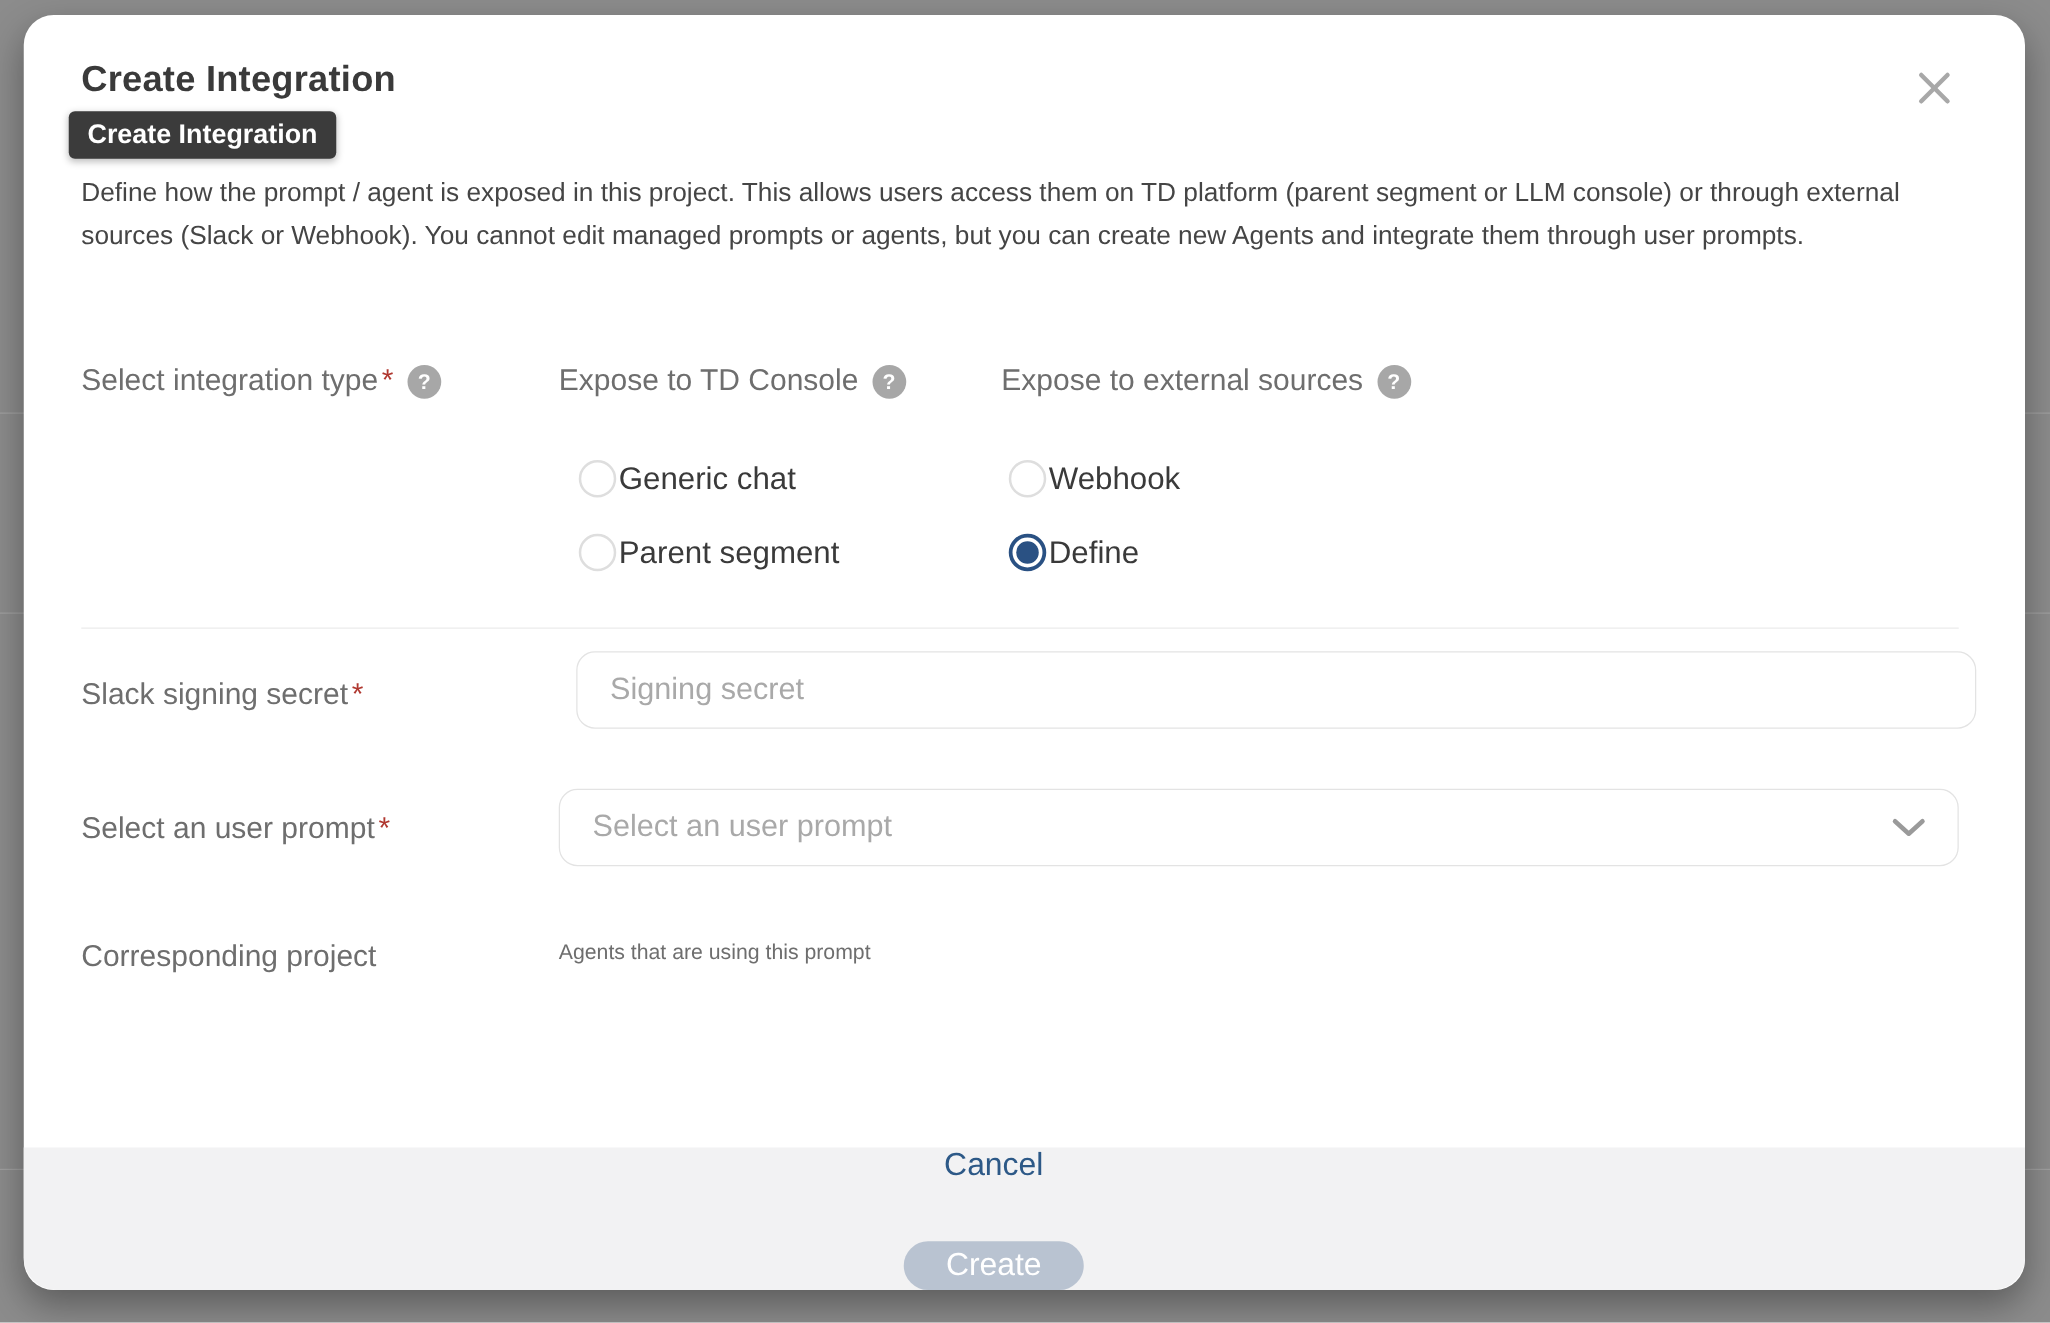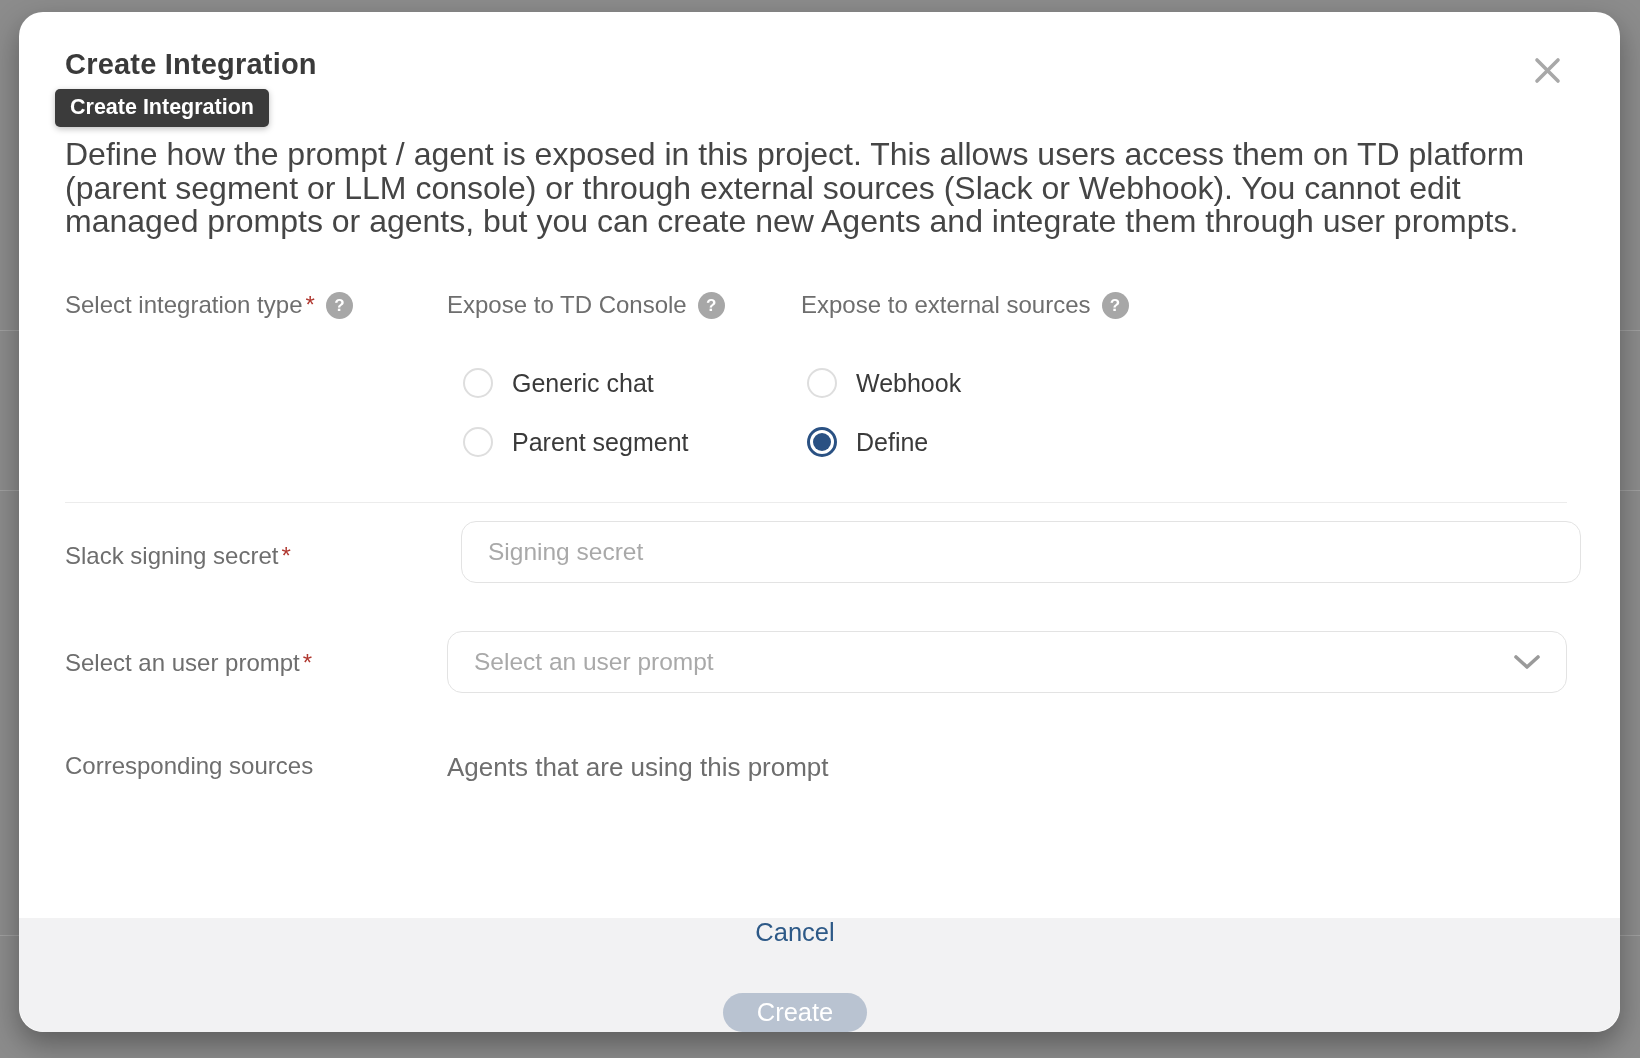--- a/index.html
+++ b/index.html
@@ -35,40 +35,40 @@
     font-size:21.5px; font-weight:700;
     line-height:24px;
     padding:6px 15px 8px 15px;
     border-radius:5px;
     box-shadow:0 2px 6px rgba(0,0,0,0.25);
     white-space:nowrap;
   }
 
   .description {
     left:46px; top:126px; width:1465px;
-    font-size:32px; line-height:33.5px; color:#454545;
+    font-size:21px; line-height:33.5px; color:#454545;
   }
 
   .field-label { font-size:24px; color:#6e6e6e; white-space:nowrap; display:flex; align-items:flex-end; }
   .field-label > span { position:static; }
   .asterisk { color:#b03830; margin-left:3px; font-size:24px; }
   .help-icon {
     position:static;
     width:27px; height:27px; border-radius:50%;
     background:#a7a7a7; color:#ffffff;
     font-size:17px; font-weight:700;
     display:inline-flex; align-items:center; justify-content:center;
     margin-left:11px; flex:none; cursor:pointer;
   }
 
   .lbl-integration { left:46px;  top:279px; }
   .lbl-console     { left:428px; top:279px; }
   .lbl-external    { left:782px; top:279px; }
 
-  .radio-row { display:flex; align-items:center; gap:19px; height:32px; cursor:pointer; }
+  .radio-row { display:flex; align-items:center; gap:2px; height:32px; cursor:pointer; }
   .radio-row * { position:static; }
   .radio-circle {
     width:30px; height:30px; border-radius:50%;
     border:2px solid #dedede; background:#fff; flex:none;
   }
   .radio-row.selected .radio-circle { border:3px solid #2a5183; position:relative; }
   .radio-row.selected .radio-circle::after {
     content:""; position:absolute; inset:3px; border-radius:50%; background:#2a5183;
   }
   .radio-label { font-size:25px; color:#3a3a3a; }
@@ -95,21 +95,21 @@
     border:1.5px solid #e3e3e3; border-radius:15px; background:#fff;
     display:flex; align-items:center; justify-content:space-between;
     padding:0 25px 0 26px; cursor:pointer;
   }
   .select-box * { position:static; }
   .select-placeholder { font-size:24.5px; color:#a9a9a9; }
 
   .lbl-secret { left:46px; top:530px; }
   .lbl-prompt { left:46px; top:637px; }
   .lbl-agents { left:46px; top:740px; }
-  .agents-value { left:428px; top:740px; font-size:26px; color:#6e6e6e; }
+  .agents-value { left:428px; top:740px; font-size:17px; color:#6e6e6e; }
 
   .footer {
     left:0; top:906px; width:1601px; height:114px;
     background:#f2f2f3;
     border-radius:0 0 26px 26px;
     display:flex; align-items:center; justify-content:flex-end;
     gap:46px; padding-right:49px;flex-direction:column;
   }
   .footer * { position:static; }
   .cancel-btn {
@@ -194,21 +194,21 @@
       <span class="asterisk">*</span>
   </div>
   <div class="select-box">
     <span class="select-placeholder">Select an user prompt</span>
     <svg width="28" height="17" viewBox="0 0 28 17">
       <polyline points="3,3 14,13 25,3" fill="none" stroke="#9a9a9a" stroke-width="3.6" stroke-linecap="round" stroke-linejoin="round"></polyline>
     </svg>
   </div>
 
   <div class="field-label lbl-agents">
-    <span>Corresponding sources</span>
+    <span>Corresponding project</span>
   </div>
   <div class="agents-value">Agents that are using this prompt</div>
 
   <div class="footer">
     <button class="cancel-btn">Cancel</button>
     <button class="create-btn disabled">Create</button>
   </div>
 
 </div>
 

